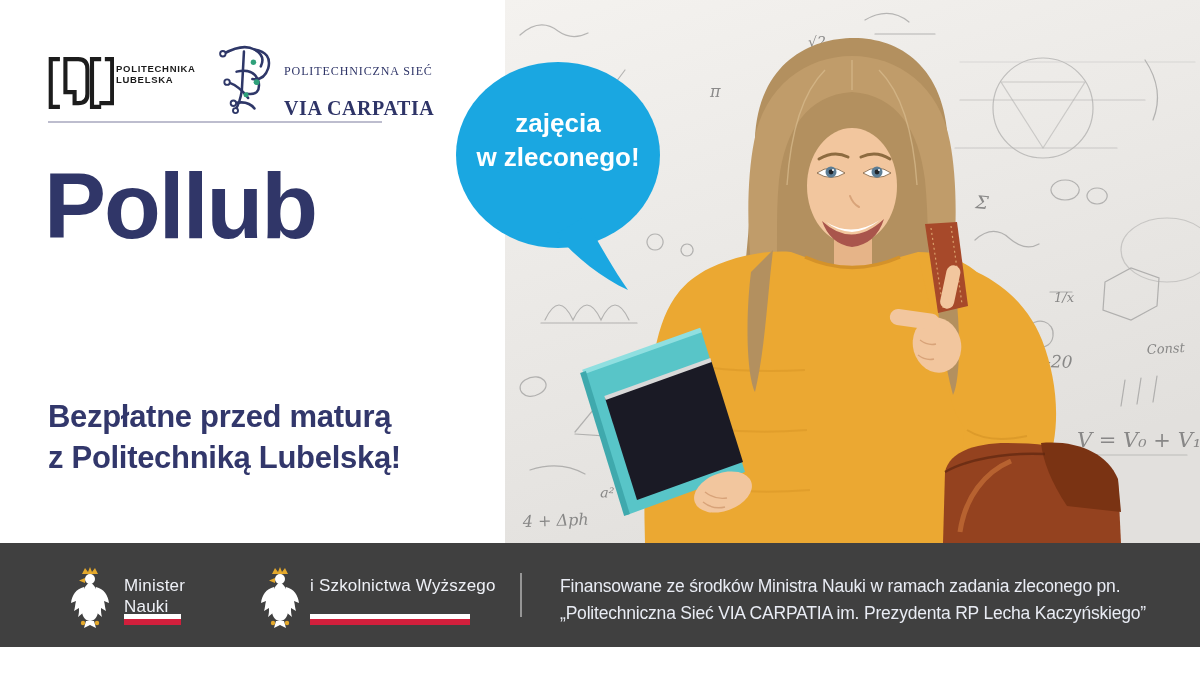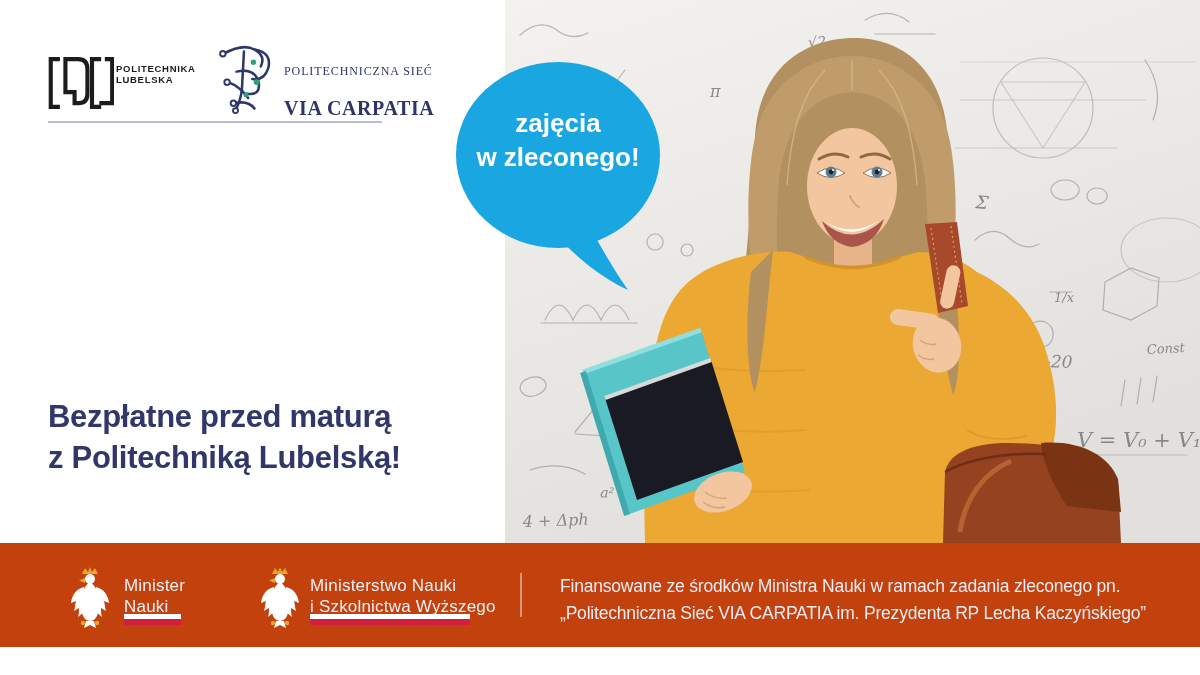--- a/index.html
+++ b/index.html
@@ -18,21 +18,21 @@
          letter-spacing:-2px;color:#303668;}
   .subtitle{position:absolute;left:48px;top:396px;font-size:31px;line-height:41px;font-weight:bold;
             color:#32376b;letter-spacing:-.3px;}
   
   .photo{position:absolute;left:505px;top:0;width:695px;height:543px;}
   
   .bubble{position:absolute;left:456px;top:62px;width:240px;height:235px;z-index:5;}
   .bubble-text{position:absolute;left:0;top:44px;width:204px;text-align:center;color:#fff;
                font-size:26px;line-height:34px;font-weight:bold;}
   
-  .footer{position:absolute;left:0;top:543px;width:1200px;height:104px;background:#c2410c;}
+  .footer{position:absolute;left:0;top:543px;width:1200px;height:104px;background:#404040;}
   .eagle{position:absolute;top:24px;}
   .eagle1{left:70px;} .eagle2{left:260px;}
   .gov-label{position:absolute;top:32px;font-size:17px;line-height:21px;color:#eef0f6;letter-spacing:.2px;}
   .gov1{left:124px;} .gov2{left:310px;}
   .flag{position:absolute;top:71px;height:11px;}
   .flag1{left:124px;width:57px;} .flag2{left:310px;width:160px;}
   .flag .w{height:5px;background:#ffffff;} .flag .r{height:6px;background:#d21f3c;}
   .v-divider{position:absolute;left:520px;top:30px;width:2px;height:44px;background:rgba(255,255,255,.45);}
   .funding{position:absolute;left:560px;top:30px;font-size:17.5px;line-height:27px;color:#e9ecf4;
            letter-spacing:-.2px;}
@@ -94,20 +94,21 @@
     </g>
   </svg>
   <div class="vc-text">
     <div class="vc-small">POLITECHNICZNA SIEĆ</div>
     <div class="vc-large">VIA CARPATIA</div>
   </div>
 
   <div class="top-divider"></div>
 
   <div class="title">
+    <div>Pollub</div>
   </div>
 
   <div class="subtitle">
     <div>Bezpłatne przed maturą</div>
     <div>z Politechniką Lubelską!</div>
   </div>
 
   <svg class="photo" viewBox="0 0 695 543">
     <defs>
       <linearGradient id="wall" x1="0" y1="0" x2="0.4" y2="1">
@@ -255,21 +256,20 @@
     </div>
     <div class="flag flag1">
       <div class="w"></div>
         <div class="r"></div>
     </div>
 
     <svg class="eagle eagle2" width="40" height="62" viewBox="0 0 40 62">
       <use href="#eagle"></use>
     </svg>
     <div class="gov-label gov2">
-      <div>Ministerstwo Nauki</div>
       <div>i Szkolnictwa Wyższego</div>
     </div>
     <div class="flag flag2">
       <div class="w"></div>
         <div class="r"></div>
     </div>
 
     <div class="v-divider"></div>
 
     <div class="funding">

